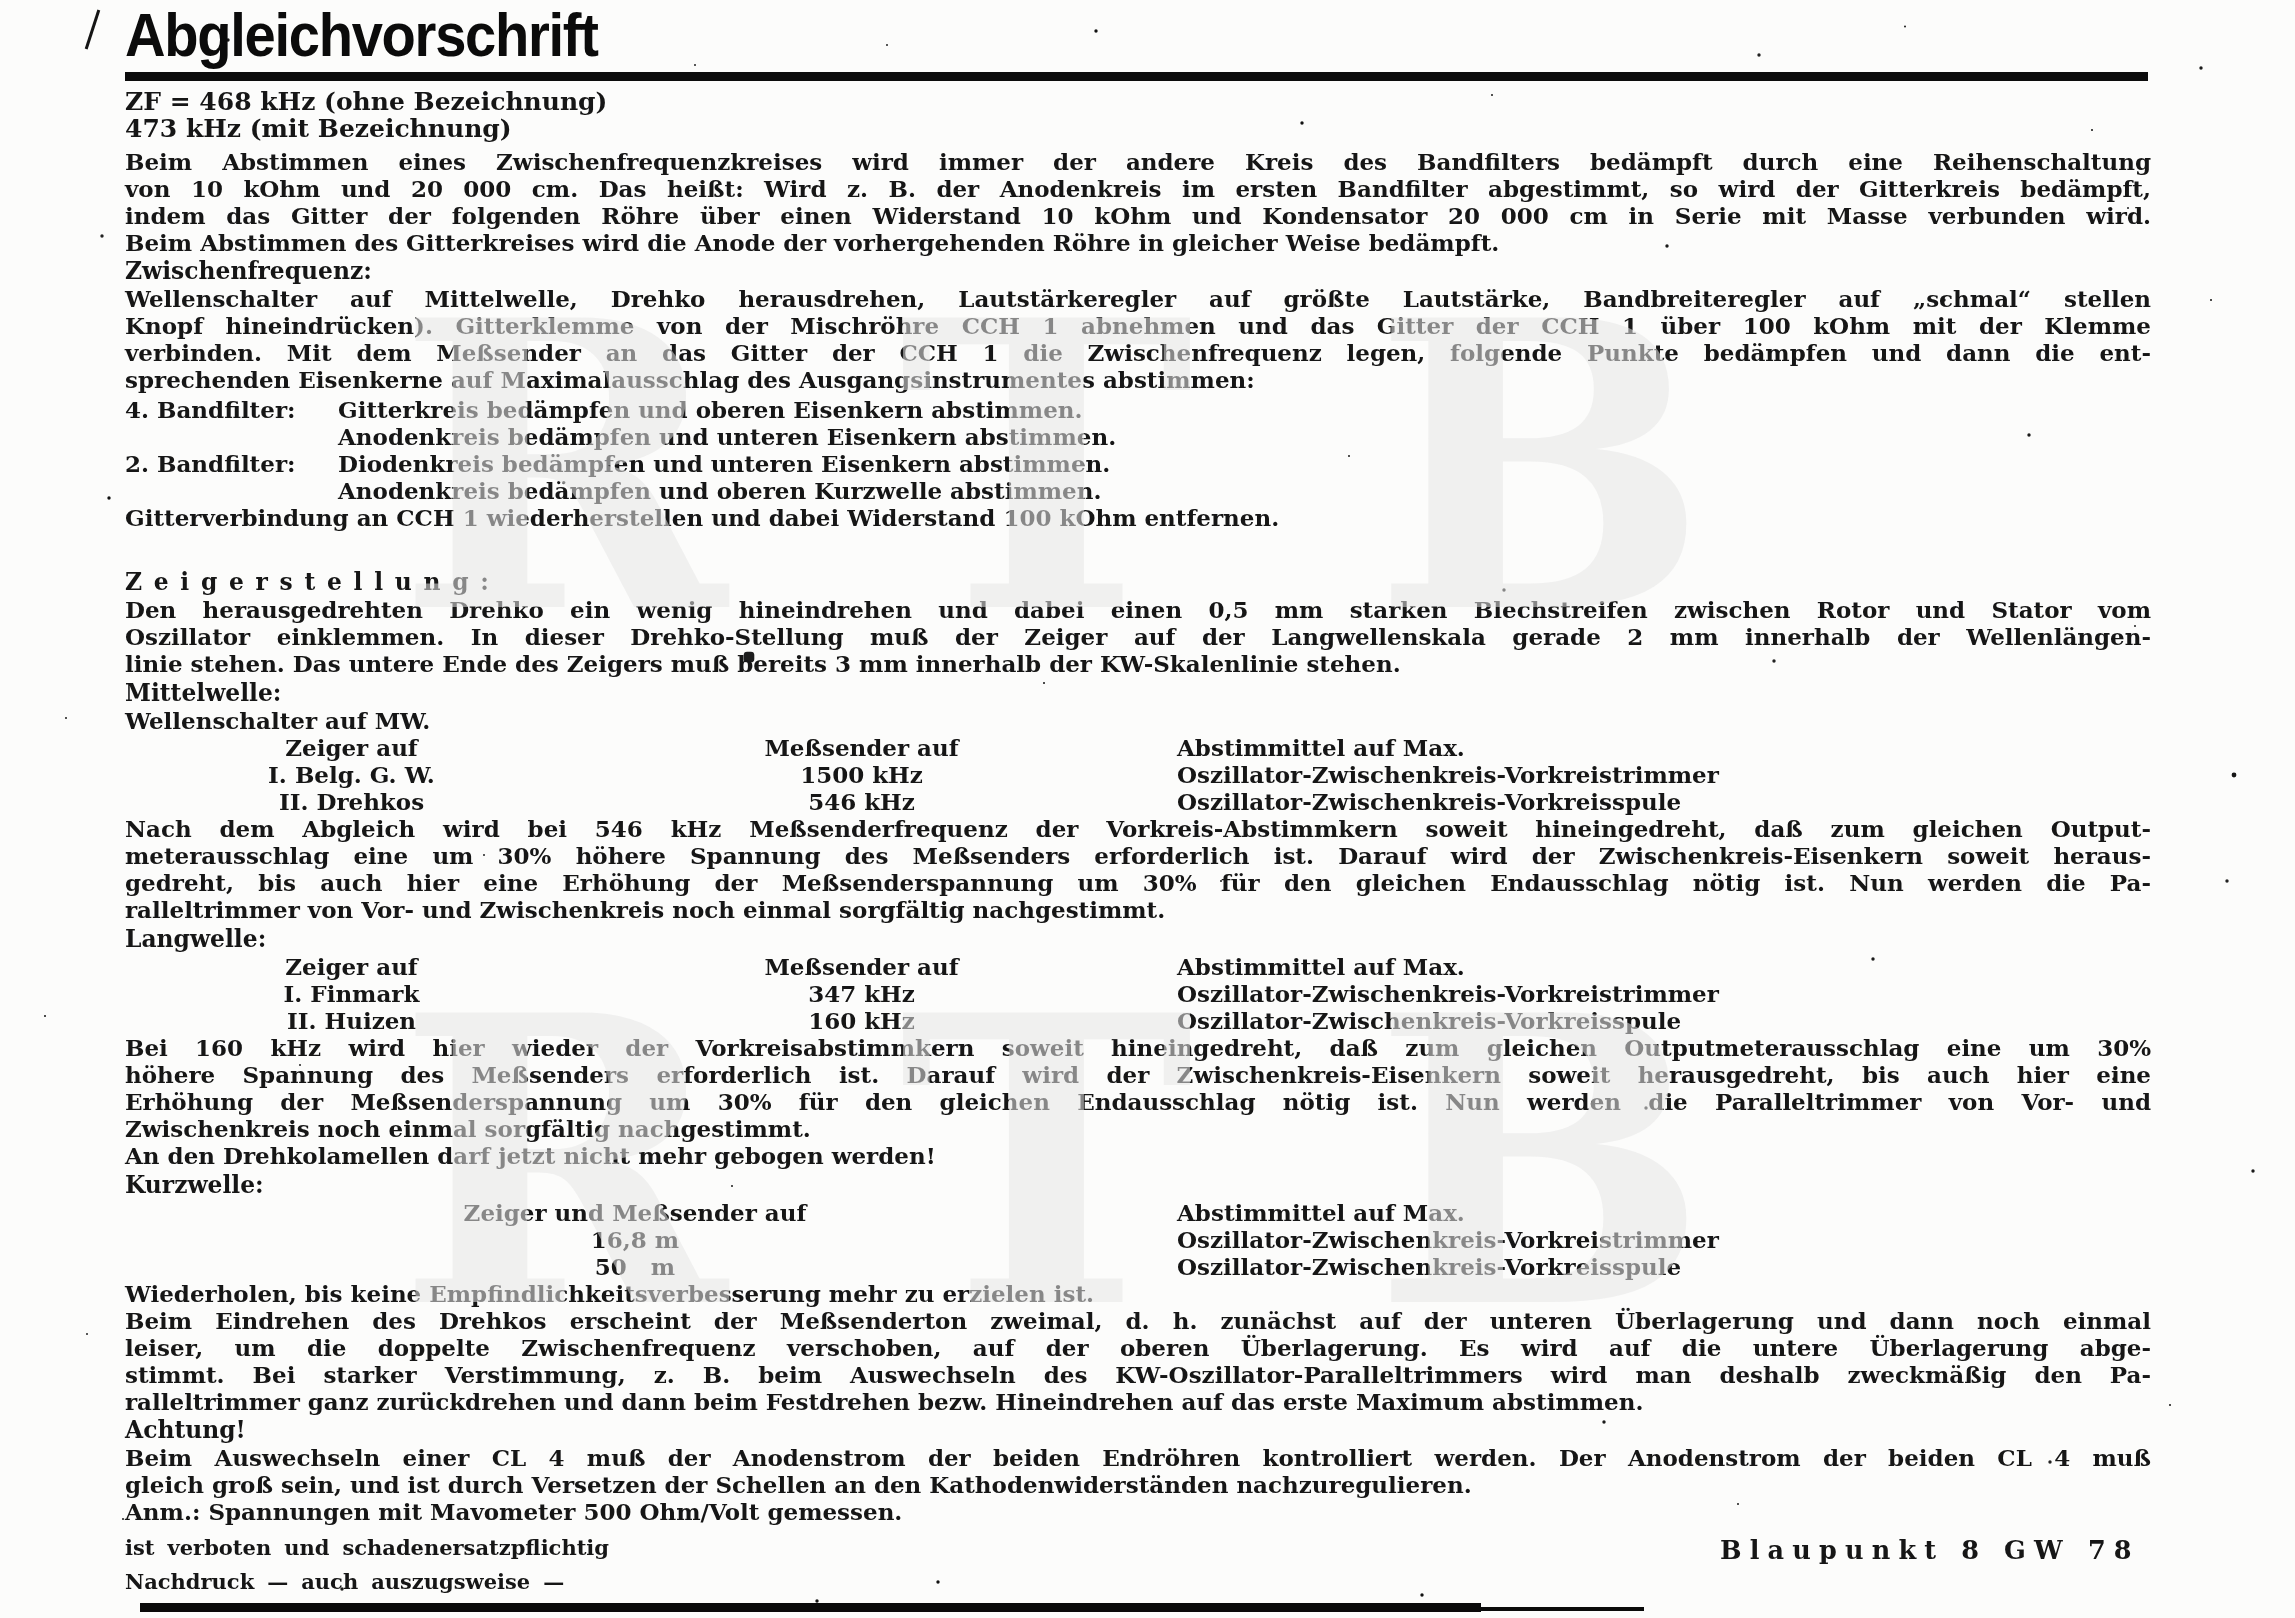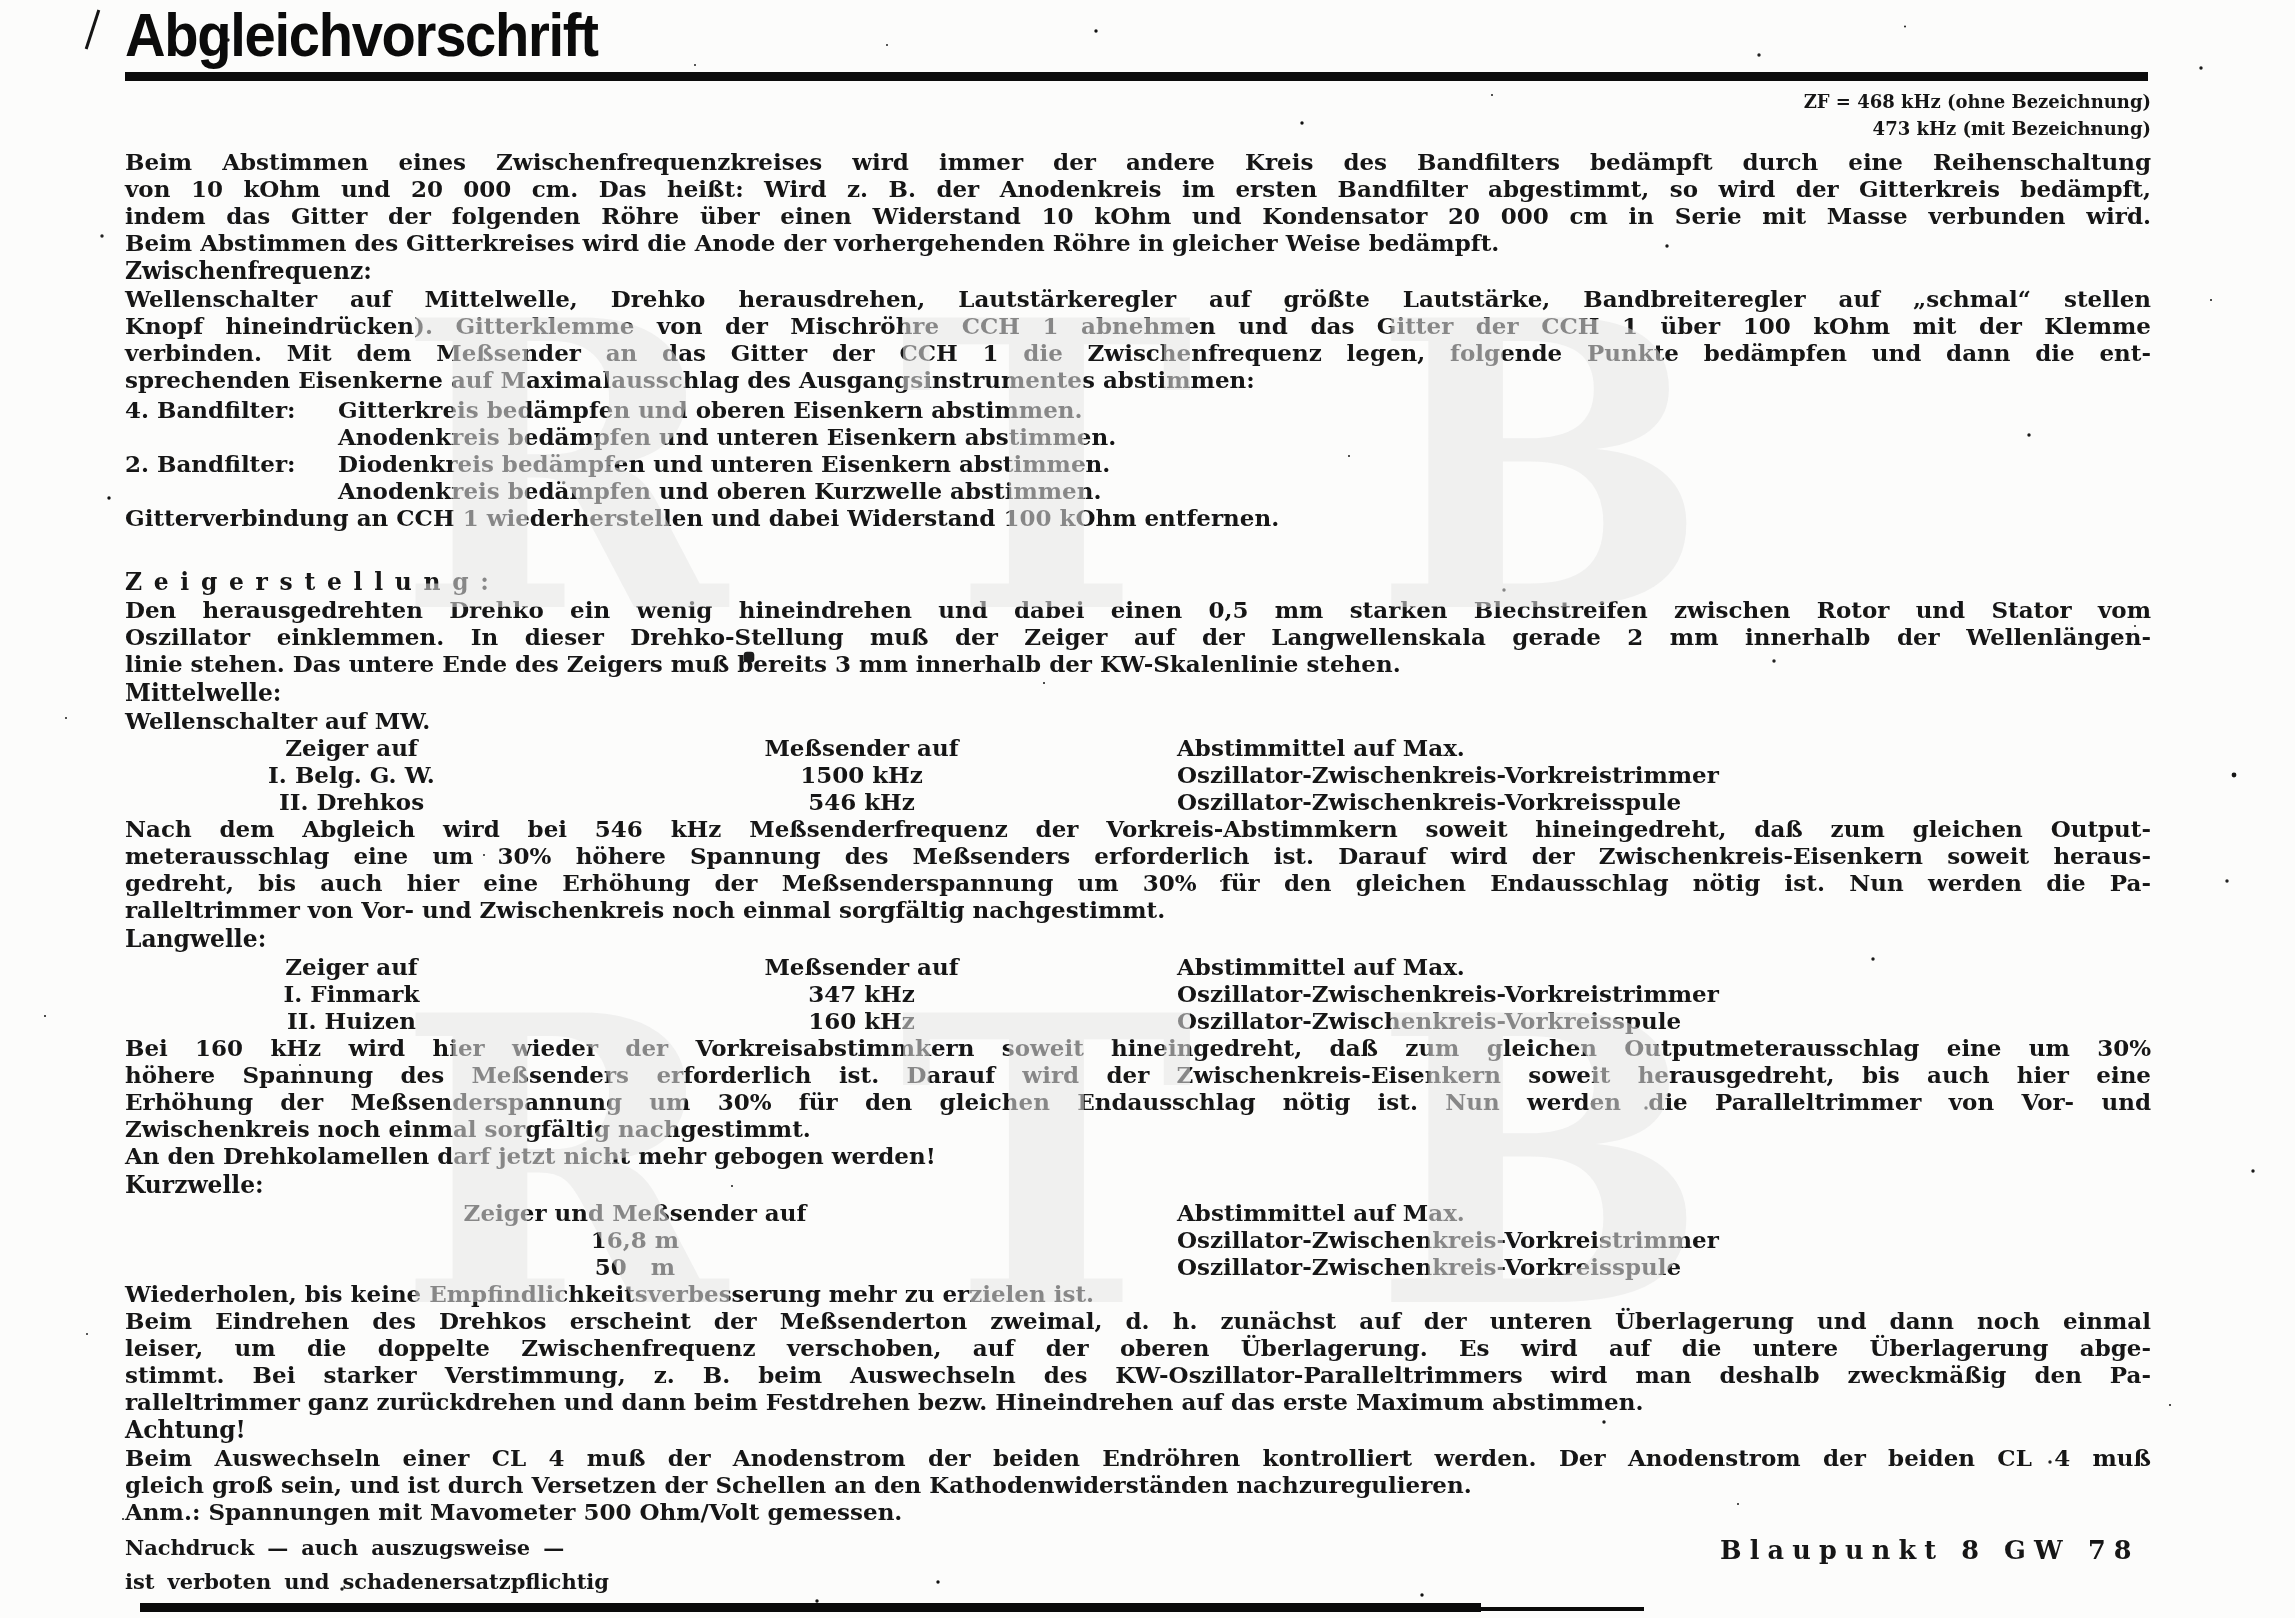--- a/index.html
+++ b/index.html
@@ -16,21 +16,21 @@
     font-size:61px;line-height:68px;letter-spacing:-1.4px;
     transform:scaleX(.92);transform-origin:left top;color:#0b0b0b;
     z-index:2;
   }
   #rule{position:absolute;left:125px;top:72px;width:2023px;height:9.2px;background:#0c0c0c;z-index:2;}
   
   #content{
     position:absolute;left:125px;top:88px;width:2026px;z-index:2;
     font-size:23px;line-height:27px;font-weight:bold;color:#161616;
   }
-  .b-center{text-align:right;margin-bottom:5.7px;font-size:18px;}
+  .b-center{text-align:left;margin-bottom:5.7px;font-size:25px;}
   .b-heading{margin-top:2.8px;font-size:23.4px;}
   .b-heading.spaced{letter-spacing:.5em;margin-top:38px;}
   .b-para{margin-top:0;}
   .jline{text-align:justify;text-align-last:justify;}
   .b-list{margin-top:2.8px;}
   .llabel{display:inline-block;width:213px;}
   .b-table .trow{display:flex;}
   .t3 .c1{width:453px;text-align:center;}
   .t3 .c2{width:567px;text-align:center;}
   .t3 .c3{flex:1;padding-left:32px;}
@@ -204,22 +204,22 @@
           <div class="jline">Beim Auswechseln einer CL 4 muß der Anodenstrom der beiden Endröhren kontrolliert werden.  Der Anodenstrom der beiden CL 4 muß</div>
           <div>gleich groß sein, und ist durch Versetzen der Schellen an den Kathodenwiderständen nachzuregulieren.</div>
         </div>
         <div class="b-para">
           <div>Anm.:  Spannungen mit Mavometer 500 Ohm/Volt gemessen.</div>
         </div>
       </div>
 
     <div id="footer">
       <div id="footer-left">
+        <div>ist verboten und schadenersatzpflichtig</div>
         <div>Nachdruck — auch auszugsweise —</div>
-        <div>ist verboten und schadenersatzpflichtig</div>
       </div>
       <div id="footer-right">Blaupunkt 8 GW 78</div>
     </div>
   </div>
 
   <div id="bottomrule"></div>
   <div id="bottomrule2"></div>
 </div>
 
 

